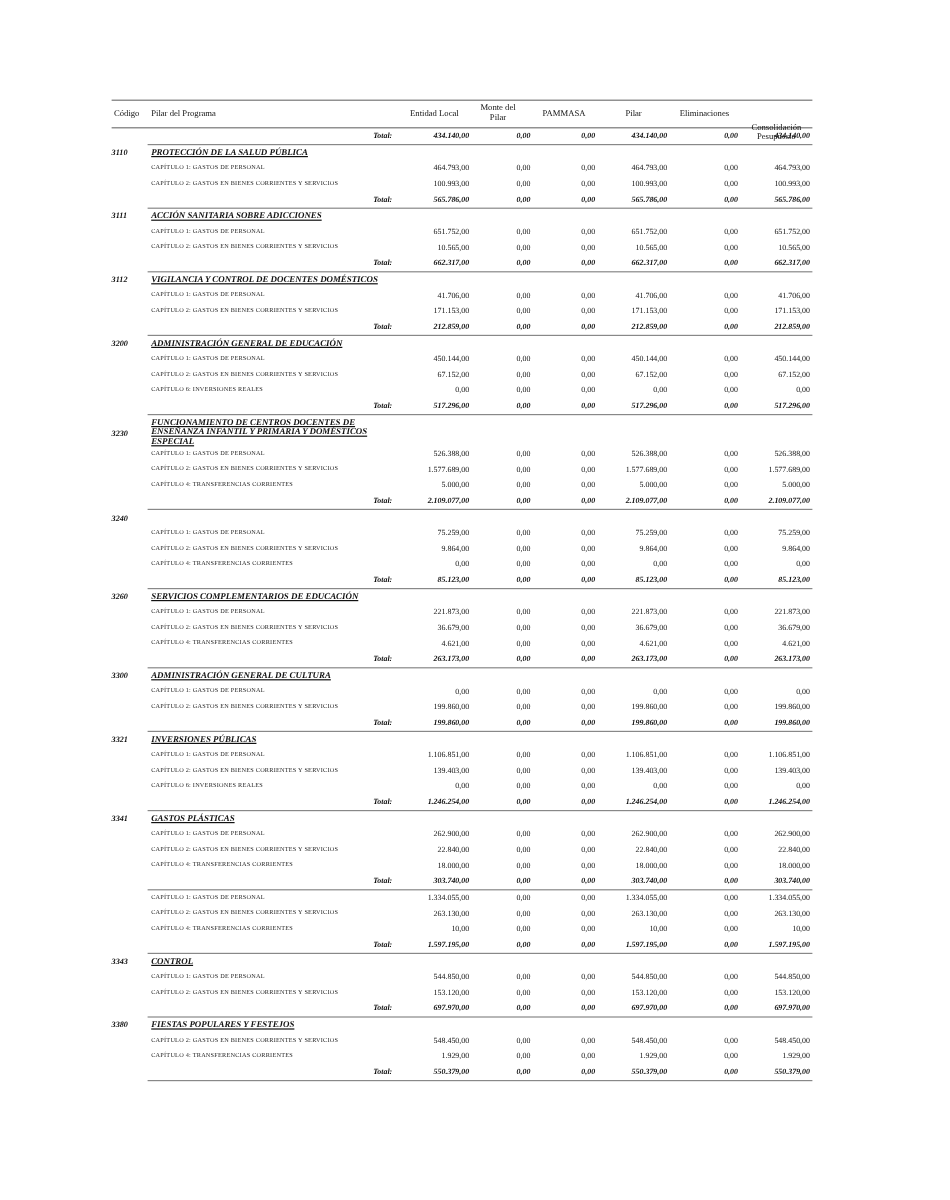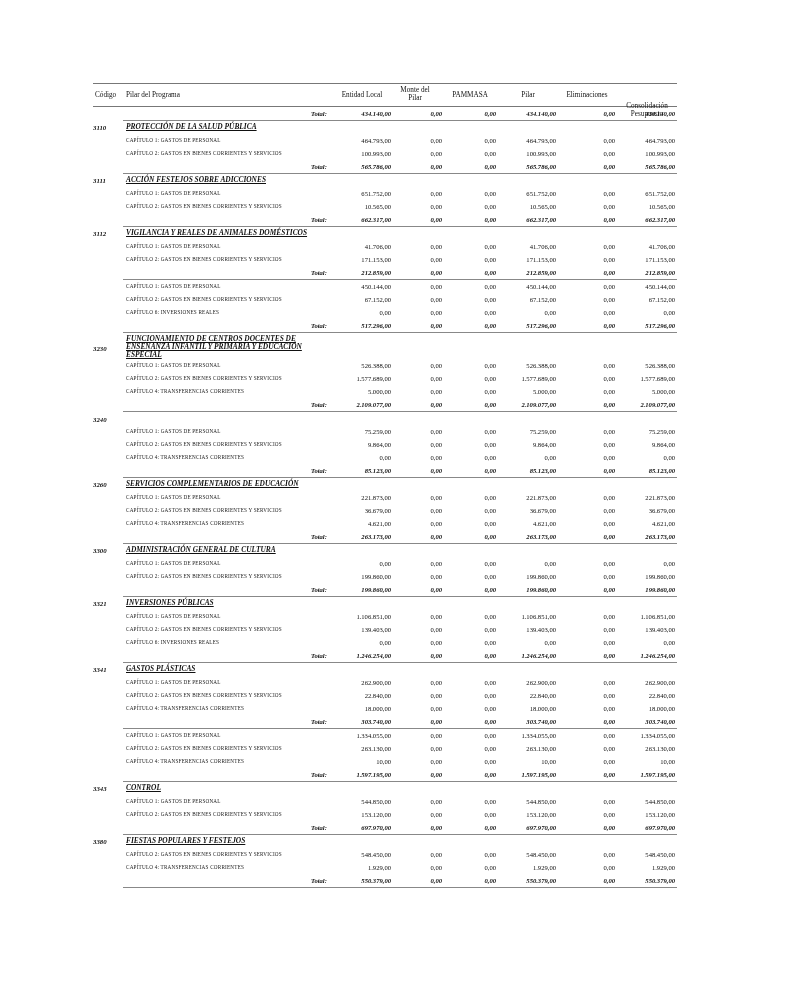--- a/index.html
+++ b/index.html
@@ -90,21 +90,21 @@
             <span class="num c-pa">0,00</span>
             <span class="num c-to">565.786,00</span>
             <span class="num c-el2">0,00</span>
             <span class="num c-co">565.786,00</span>
           </div>
         </div>
       </div>
       <div class="prog">
         <div class="prog-head">
           <span class="code" style="top:3px">3111</span>
-          <div class="pname">ACCIÓN FESTEJOS SOBRE ADICCIONES</div>
+          <div class="pname">ACCIÓN SANITARIA SOBRE ADICCIONES</div>
         </div>
         <div class="sec-rows">
           <div class="row">
             <span class="cap">CAPÍTULO 1: GASTOS DE PERSONAL</span>
             <span class="num c-el">651.752,00</span>
             <span class="num c-mp">0,00</span>
             <span class="num c-pa">0,00</span>
             <span class="num c-to">651.752,00</span>
             <span class="num c-el2">0,00</span>
             <span class="num c-co">651.752,00</span>
@@ -125,21 +125,21 @@
             <span class="num c-pa">0,00</span>
             <span class="num c-to">662.317,00</span>
             <span class="num c-el2">0,00</span>
             <span class="num c-co">662.317,00</span>
           </div>
         </div>
       </div>
       <div class="prog">
         <div class="prog-head">
           <span class="code" style="top:3px">3112</span>
-          <div class="pname">VIGILANCIA Y REALES DE ANIMALES DOMÉSTICOS</div>
+          <div class="pname">VIGILANCIA Y CONTROL DE DOCENTES DOMÉSTICOS</div>
         </div>
         <div class="sec-rows">
           <div class="row">
             <span class="cap">CAPÍTULO 1: GASTOS DE PERSONAL</span>
             <span class="num c-el">41.706,00</span>
             <span class="num c-mp">0,00</span>
             <span class="num c-pa">0,00</span>
             <span class="num c-to">41.706,00</span>
             <span class="num c-el2">0,00</span>
             <span class="num c-co">41.706,00</span>
@@ -158,20 +158,24 @@
             <span class="num c-el">212.859,00</span>
             <span class="num c-mp">0,00</span>
             <span class="num c-pa">0,00</span>
             <span class="num c-to">212.859,00</span>
             <span class="num c-el2">0,00</span>
             <span class="num c-co">212.859,00</span>
           </div>
         </div>
       </div>
       <div class="prog">
+        <div class="prog-head">
+          <span class="code" style="top:3px">3200</span>
+          <div class="pname">ADMINISTRACIÓN GENERAL DE EDUCACIÓN</div>
+        </div>
         <div class="sec-rows">
           <div class="row">
             <span class="cap">CAPÍTULO 1: GASTOS DE PERSONAL</span>
             <span class="num c-el">450.144,00</span>
             <span class="num c-mp">0,00</span>
             <span class="num c-pa">0,00</span>
             <span class="num c-to">450.144,00</span>
             <span class="num c-el2">0,00</span>
             <span class="num c-co">450.144,00</span>
           </div>
@@ -200,21 +204,21 @@
             <span class="num c-pa">0,00</span>
             <span class="num c-to">517.296,00</span>
             <span class="num c-el2">0,00</span>
             <span class="num c-co">517.296,00</span>
           </div>
         </div>
       </div>
       <div class="prog">
         <div class="prog-head">
           <span class="code" style="top:12px">3230</span>
-          <div class="pname">FUNCIONAMIENTO DE CENTROS DOCENTES DE ENSEÑANZA INFANTIL Y PRIMARIA Y EDUCACIÓN ESPECIAL</div>
+          <div class="pname">FUNCIONAMIENTO DE CENTROS DOCENTES DE ENSEÑANZA INFANTIL Y PRIMARIA Y DOMÉSTICOS ESPECIAL</div>
         </div>
         <div class="sec-rows">
           <div class="row">
             <span class="cap">CAPÍTULO 1: GASTOS DE PERSONAL</span>
             <span class="num c-el">526.388,00</span>
             <span class="num c-mp">0,00</span>
             <span class="num c-pa">0,00</span>
             <span class="num c-to">526.388,00</span>
             <span class="num c-el2">0,00</span>
             <span class="num c-co">526.388,00</span>

